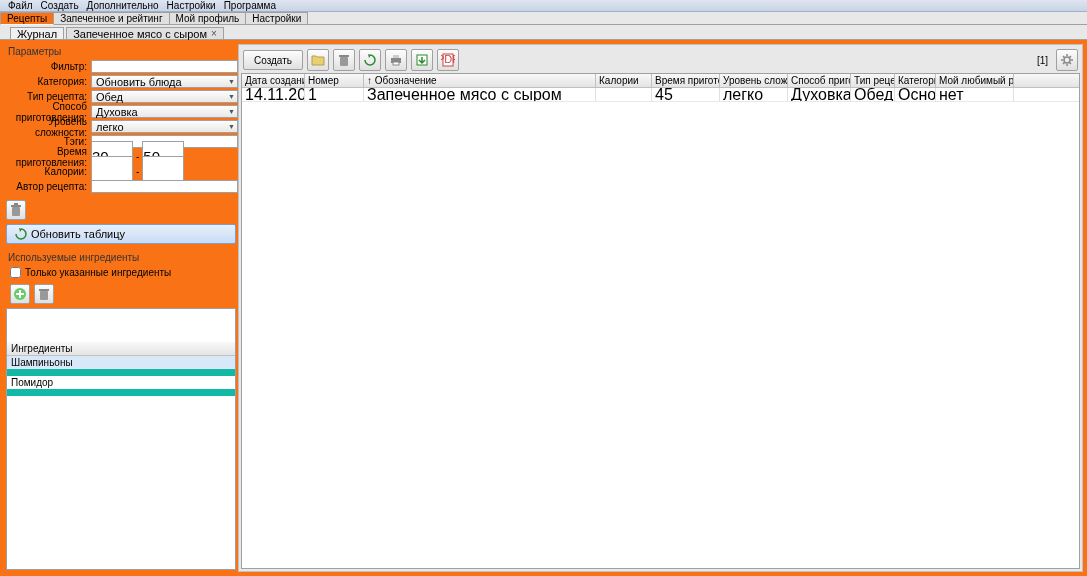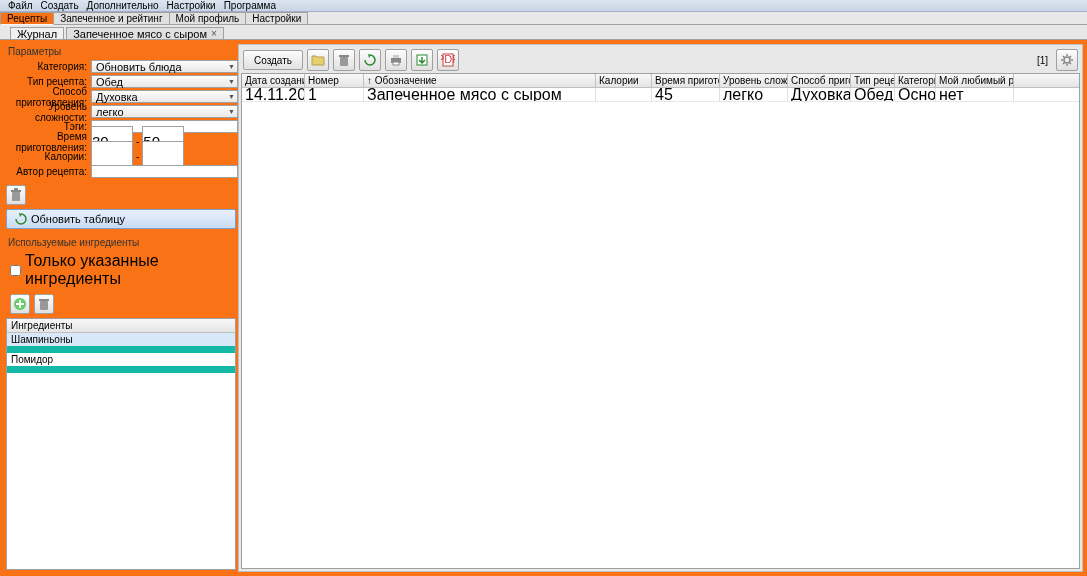--- a/index.html
+++ b/index.html
@@ -30,27 +30,27 @@
     
     .range-input { width: 42px; height: 31px; border: 1px solid #a0a0a0; background: #fff; font-size: 15px; padding: 0 0; }
     .range-sep { padding: 0 3px; font-size: 10px; }
     
     .button-row { display: flex; justify-content: flex-end; gap: 4px; padding: 6px 2px; flex-direction: column; }
     .icon-btn { width: 20px; height: 20px; border: 1px solid #a0a0a0; background: linear-gradient(to bottom, #fdfdfd, #e0e0e0); display: flex; align-items: center; justify-content: center; cursor: pointer; border-radius: 2px; }
     .refresh-btn { height: 20px; border: 1px solid #7aa0d0; background: linear-gradient(to bottom, #e8f0fc, #c8dcf4); display: flex; align-items: center; padding: 0 8px; gap: 4px; cursor: pointer; border-radius: 2px; font-size: 10px; }
     
     .checkbox-row { display: flex; align-items: center; gap: 4px; padding: 2px 6px; }
     .checkbox-row input { width: 11px; height: 11px; }
-    .checkbox-row label { font-size: 16px; }
+    .checkbox-row label { font-size: 10px; }
     
     .small-btn-row { display: flex; gap: 4px; padding: 4px 6px; }
     .small-btn { width: 20px; height: 20px; border: 1px solid #a0a0a0; background: linear-gradient(to bottom, #fdfdfd, #e0e0e0); display: flex; align-items: center; justify-content: center; cursor: pointer; border-radius: 2px; }
     
     .ingredients-list { flex: 1; border: 1px solid #a0a0a0; background: #fff; margin: 0 2px 2px 2px; }
-    .ing-header { background: linear-gradient(to bottom, #f8f8f8, #e4e4e4); border-bottom: 1px solid #c0c0c0; font-size: 10px; padding: 1px 4px; }
+    .ing-header { background: linear-gradient(to bottom, #f8f8f8, #e4e4e4); border-bottom: 1px solid #c0c0c0; font-size: 10px; padding: 1px 4px; margin-top: 33px; }
     .ing-row { font-size: 10px; padding: 1px 4px; border-bottom: 7px solid #14b8a6; }
     .ing-row.selected { background: #d8e8f8; }
     
     .right-panel { flex: 1; display: flex; flex-direction: column; background: #e8e8e8; border: 1px solid #c0c0c0; padding: 2px; }
     
     .toolbar { display: flex; align-items: center; gap: 4px; padding: 2px; height: 26px; }
     .create-btn { height: 20px; border: 1px solid #a0a0a0; background: linear-gradient(to bottom, #fdfdfd, #e0e0e0); padding: 0 10px; font-size: 10px; cursor: pointer; border-radius: 2px; }
     .tb-btn { width: 22px; height: 22px; border: 1px solid #a0a0a0; background: linear-gradient(to bottom, #fdfdfd, #e0e0e0); display: flex; align-items: center; justify-content: center; cursor: pointer; border-radius: 2px; }
     .toolbar-spacer { flex: 1; }
     .page-info { font-size: 10px; padding-right: 4px; }
@@ -99,20 +99,24 @@
   <div class="sub-tab">
     <span>Запеченное мясо с сыром</span>
     <span class="close-x">×</span>
   </div>
 </div>
 
 <div class="app-body">
   <div class="left-panel">
     <div class="section-title">Параметры</div>
 
+    <div class="form-row">
+      <div class="form-label">Фильтр:</div>
+      <input class="form-input" value="" style="">
+    </div>
     <div class="form-row">
       <div class="form-label">Категория:</div>
       <div class="form-select">
           <span>Обновить блюда</span>
           <span class="select-arrow">▼</span>
         </div>
     </div>
     <div class="form-row">
       <div class="form-label">Тип рецепта:</div>
       <div class="form-select">

